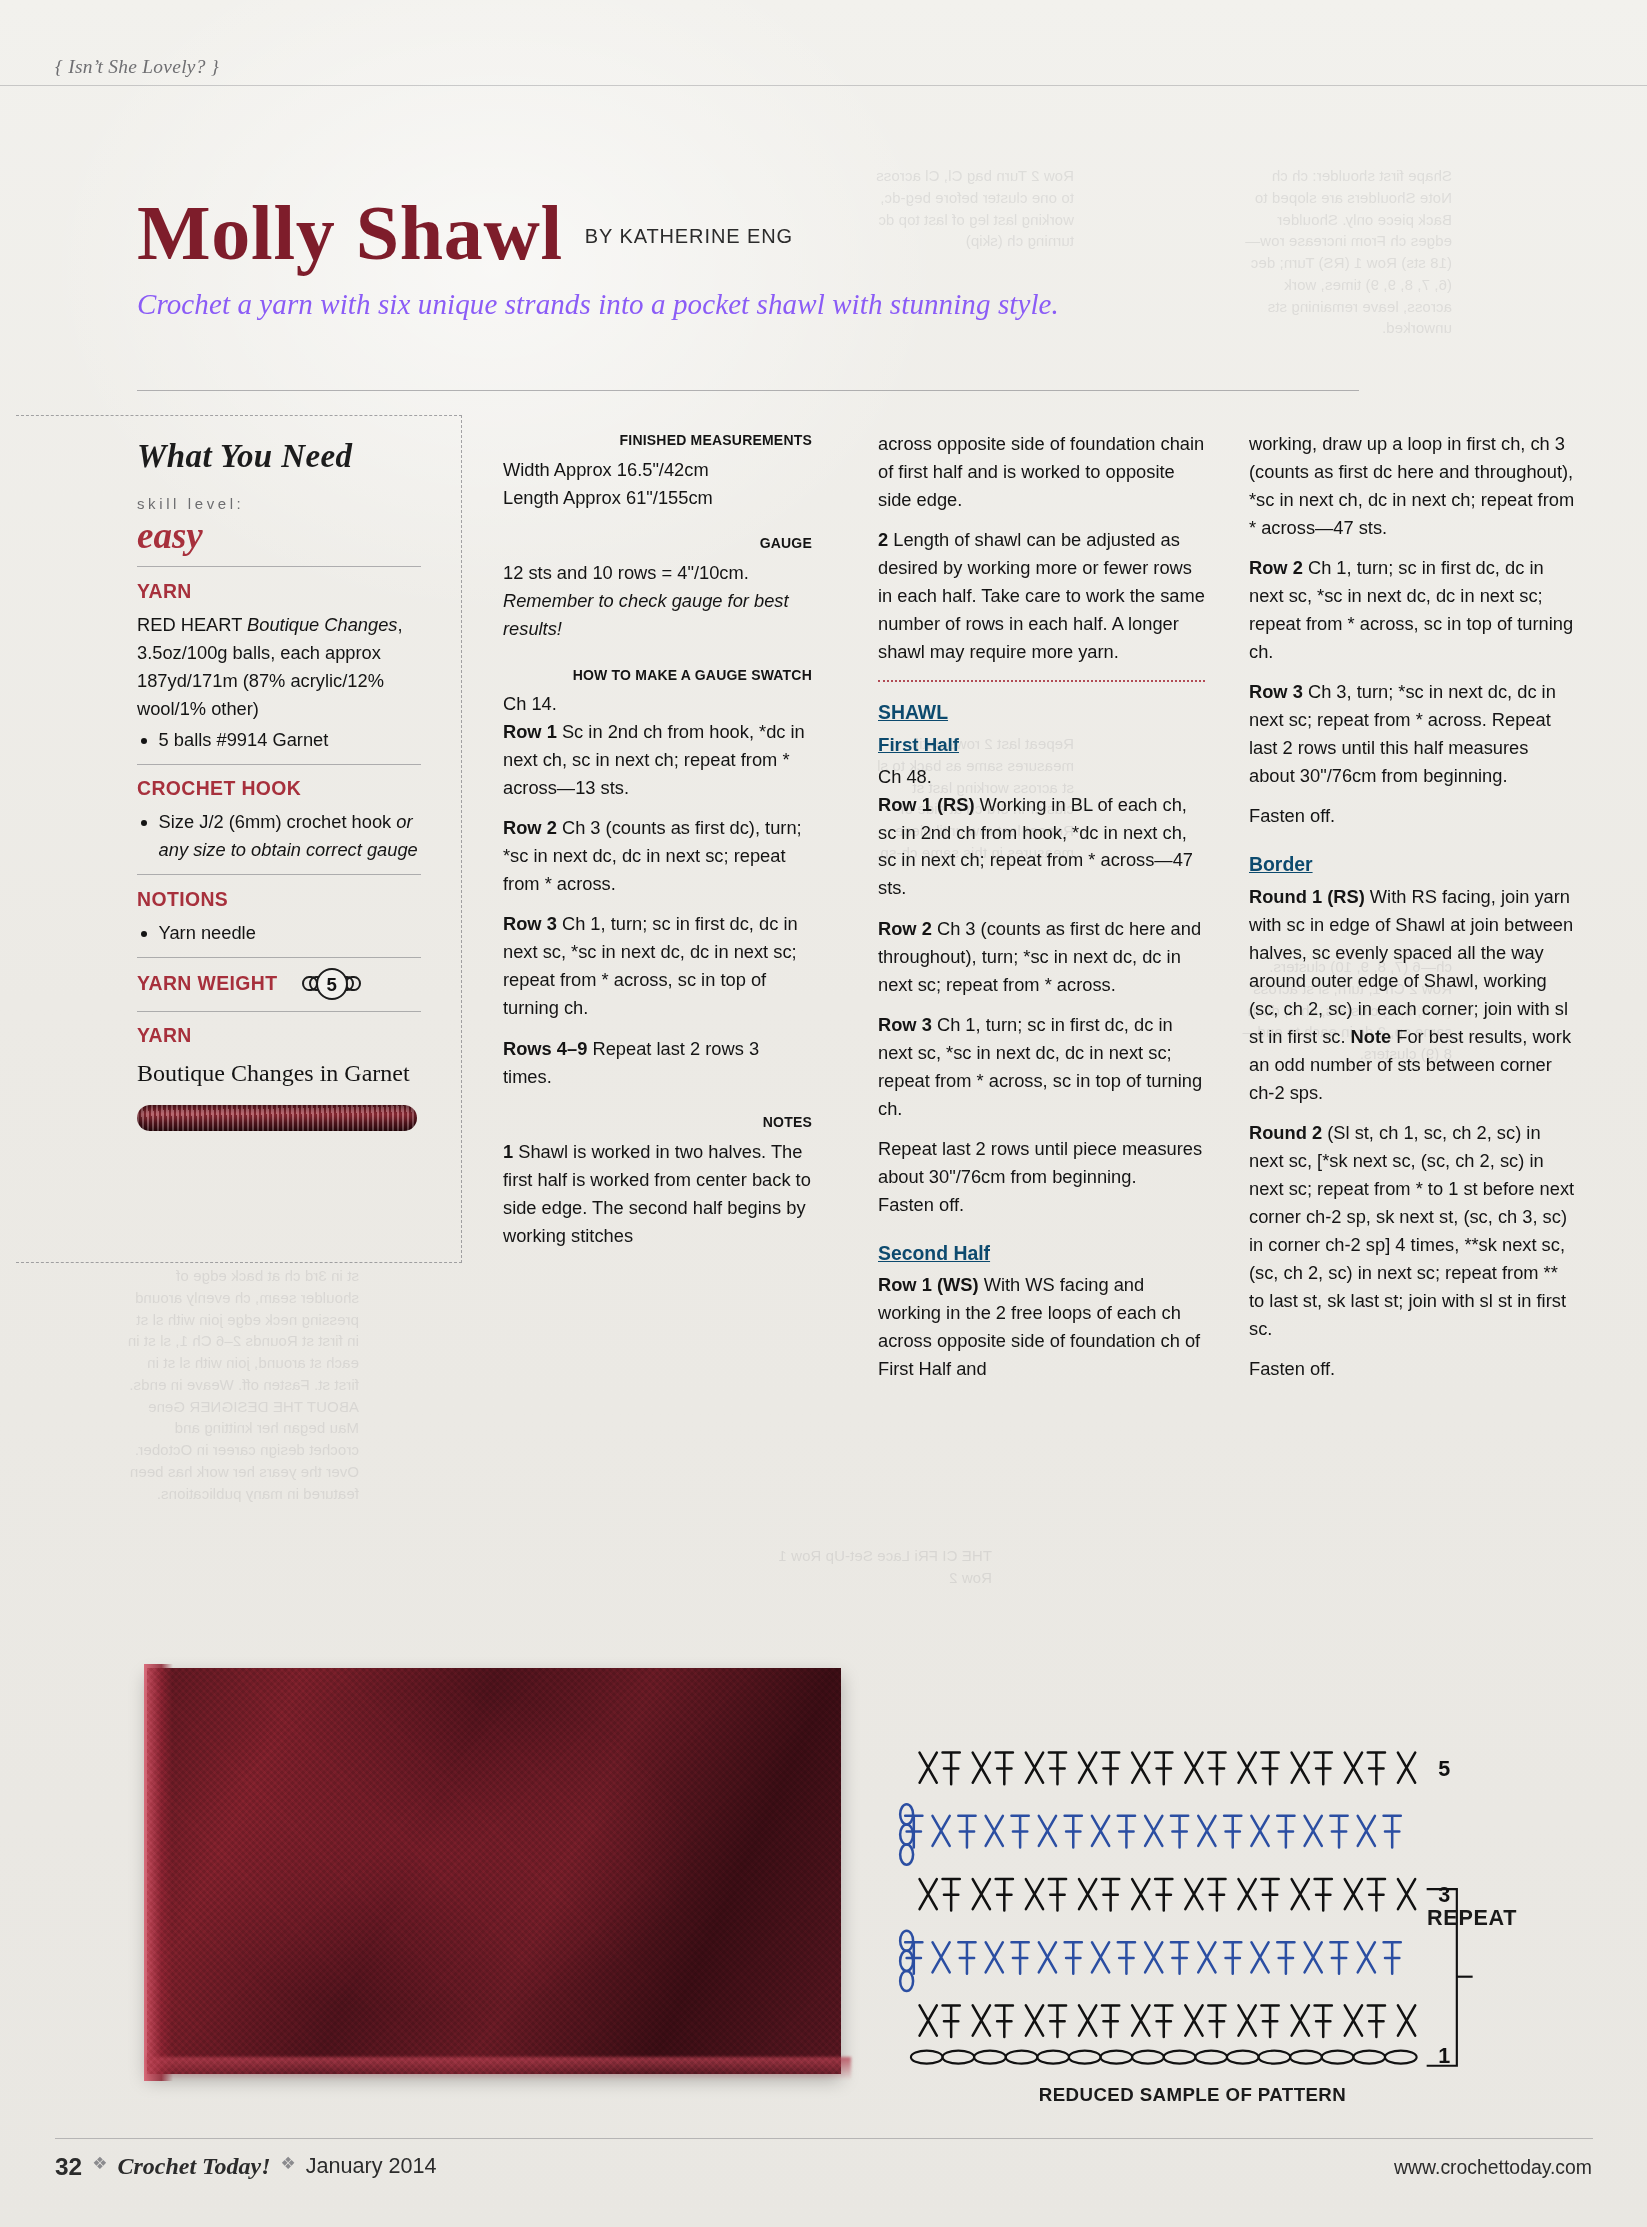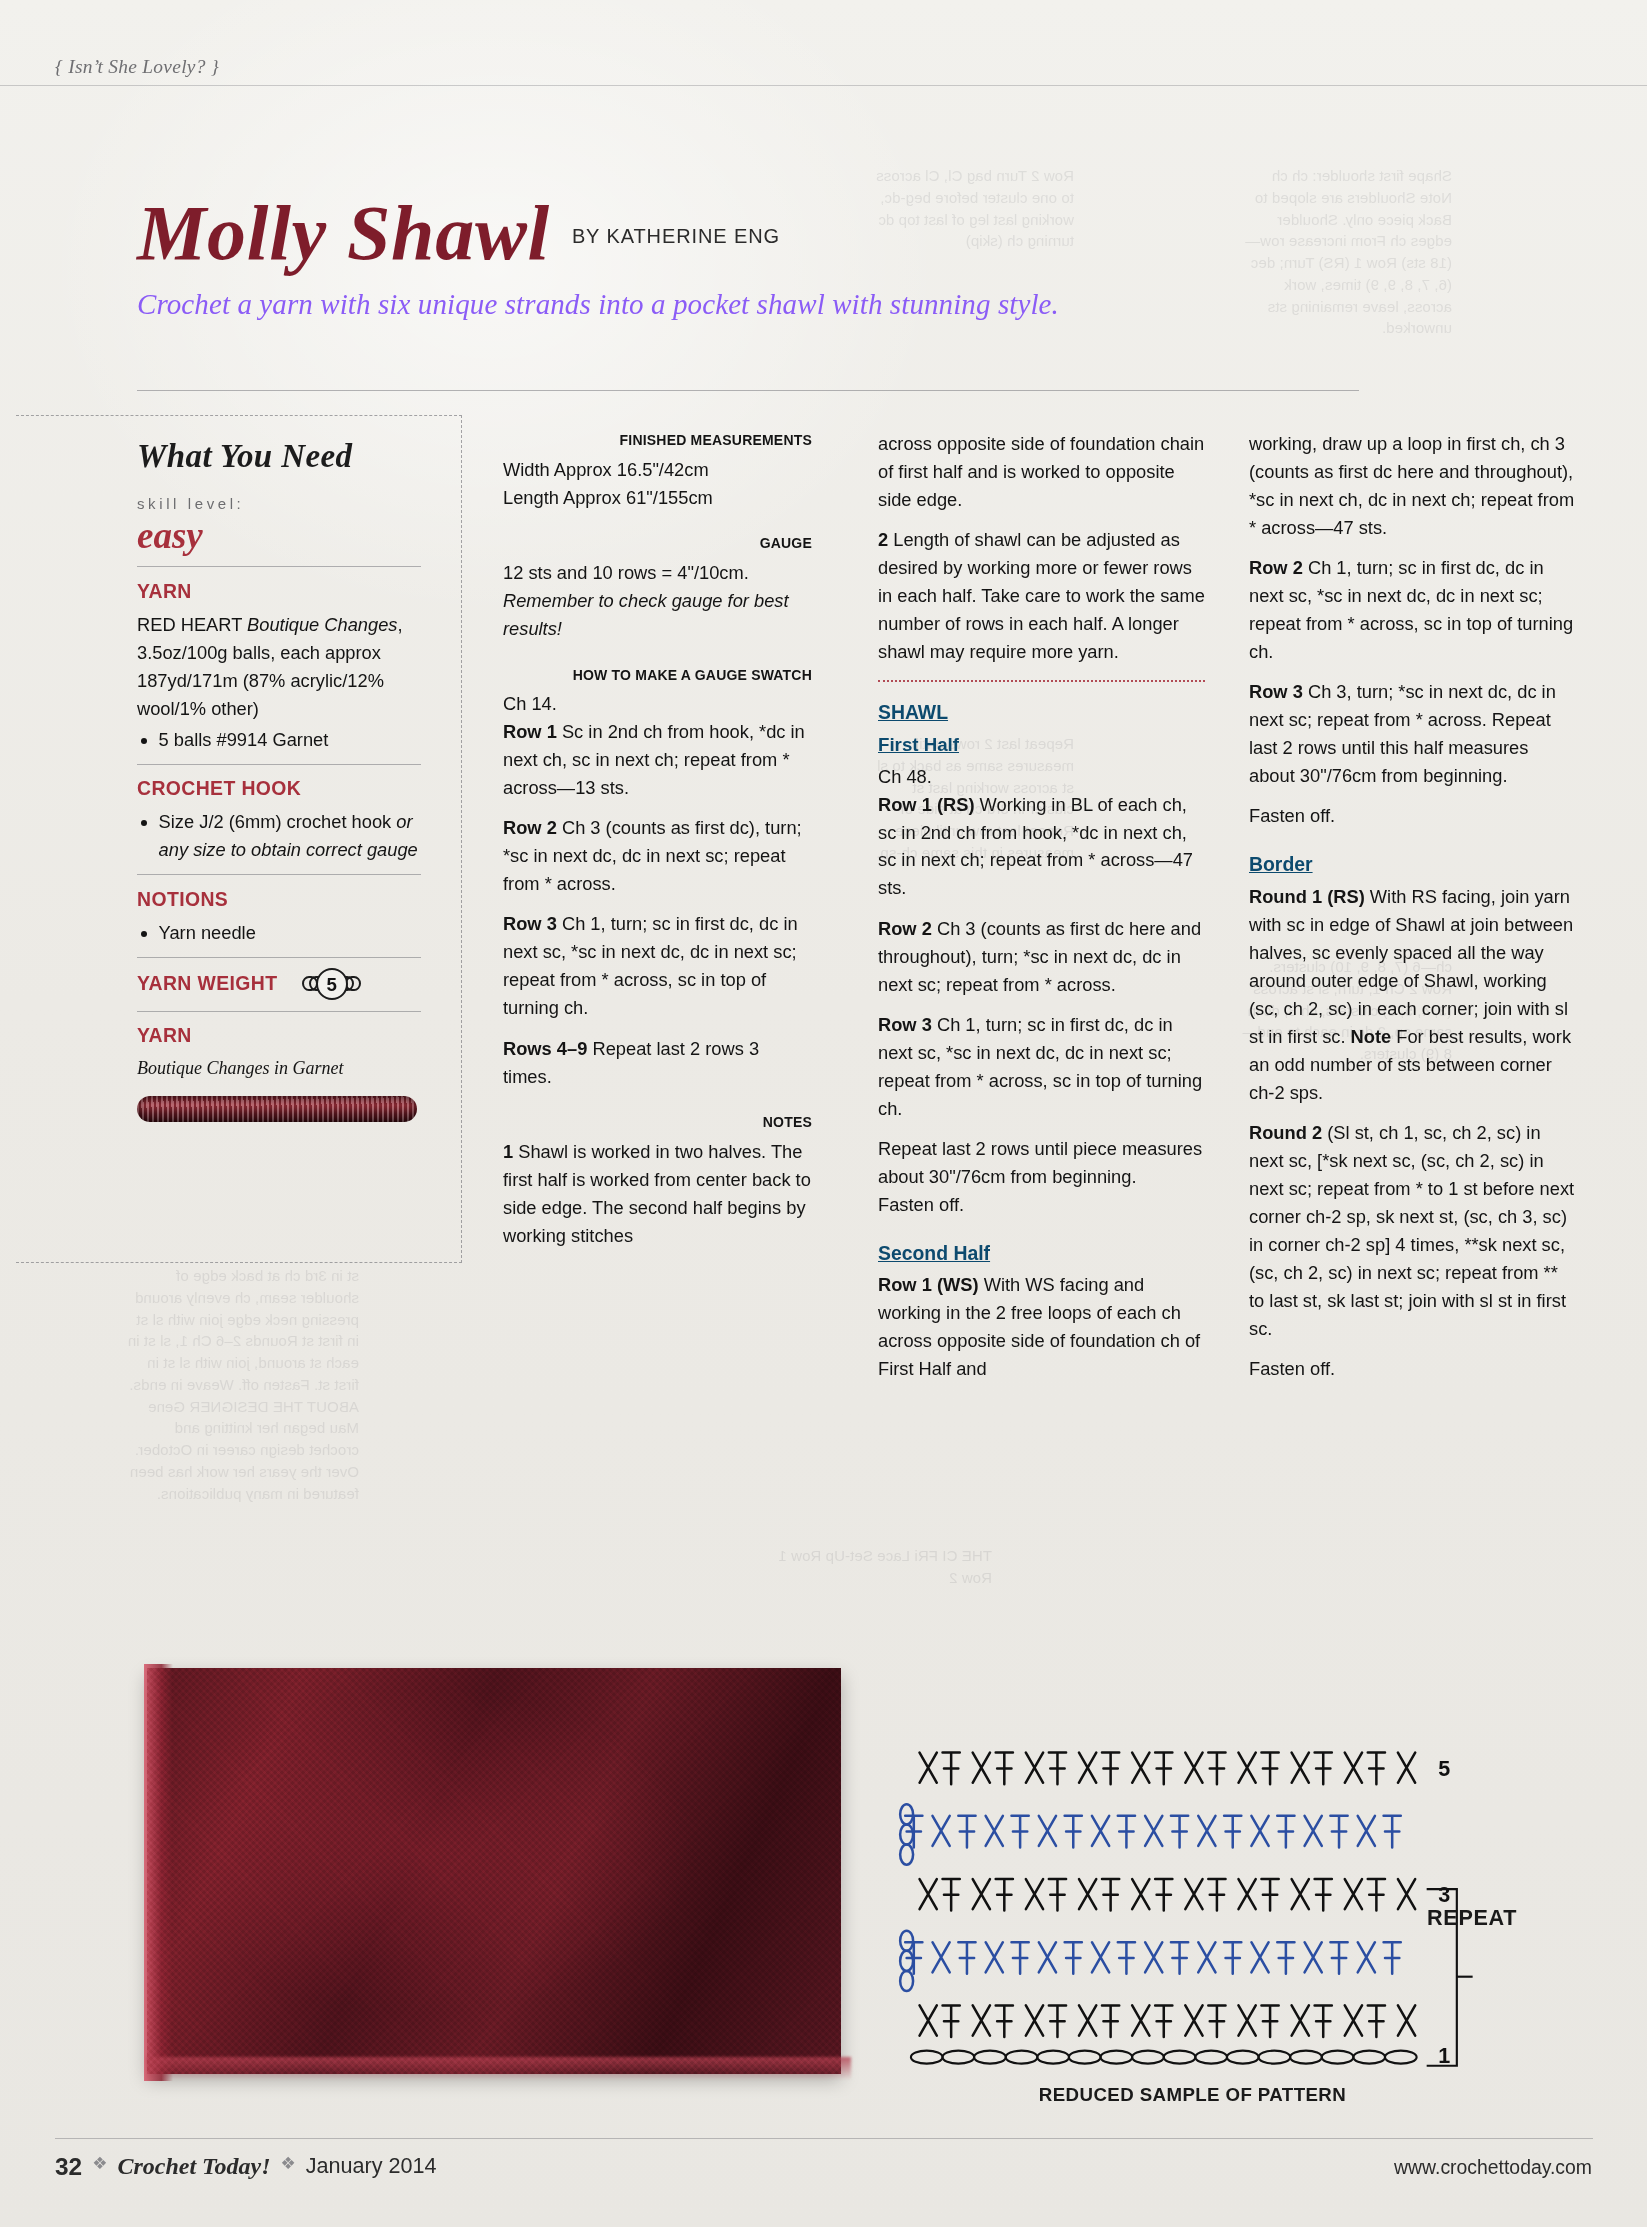--- a/index.html
+++ b/index.html
@@ -61,21 +61,20 @@
 
   
   .title-wrap {
     position: absolute;
     top: 194px;
     left: 137px;
     width: 1222px;
   }
   .title {
     font-family: "Liberation Serif", serif;
-    font-style: italic;
     font-weight: bold;
     font-size: 78px;
     color: #7e1d2b;
     letter-spacing: 0.7px;
     display: inline-block;
     line-height: 1;
   }
   .byline {
     display: inline-block;
     font-size: 20px;
@@ -198,22 +197,21 @@
   .weight-badge .yarnline {
     position: absolute; top: 8.6px; height: 14.4px; width: 16px;
     border: 2.2px solid #1c1c1c; border-radius: 50%/60%;
   }
   .weight-badge .yl1 { left: -1.4px; }
   .weight-badge .yl2 { left: 5.8px; }
   .weight-badge .yl3 { right: -1.4px; }
   .weight-badge .yl4 { right: 5.8px; }
   .yarn-swatch-caption {
     font-family: "Liberation Serif", serif;
-    font-style: italic;
-    font-size: 18px;
+    font-size: 24px;
     margin-top: 2.9px;
   }
   .yarn-strand {
     margin-top: 13px;
     height: 26px;
     width: 280px;
     border-radius: 13px;
     background:
       repeating-linear-gradient(88deg, rgba(255,255,255,.28) 0 2.2px, rgba(0,0,0,.18) 2.2px 5px),
       linear-gradient(180deg, #6d1b24 0%, #a2313c 35%, #5d161f 70%, #39090f 100%);

